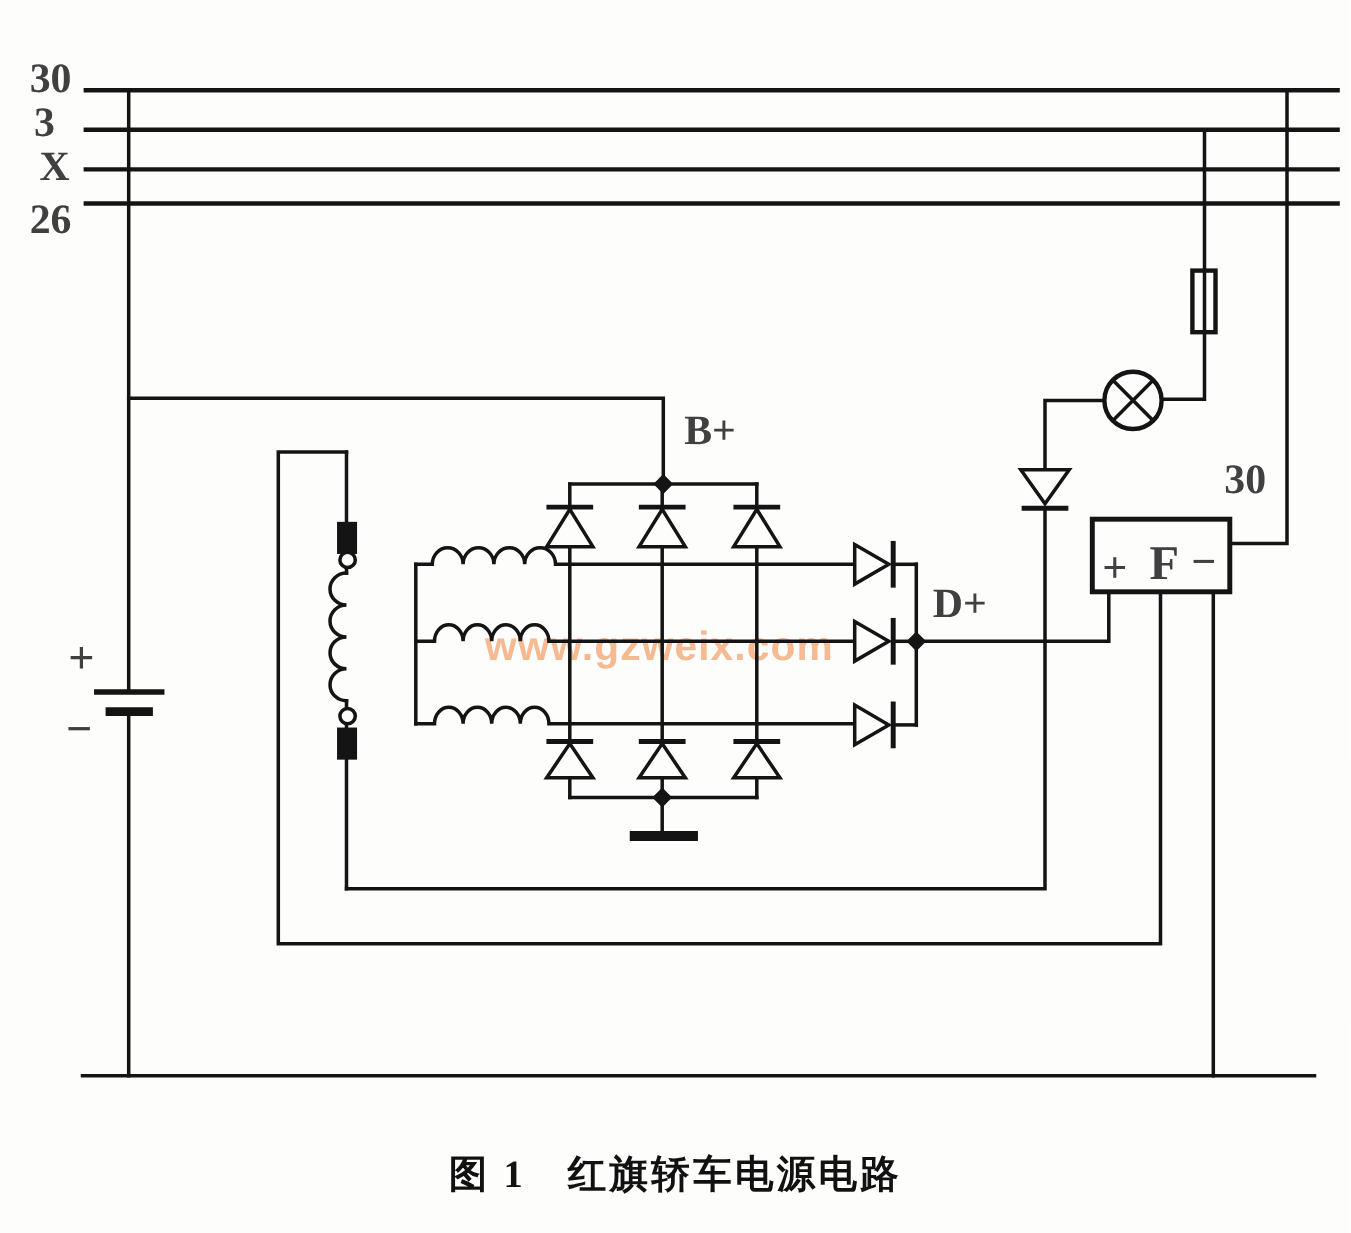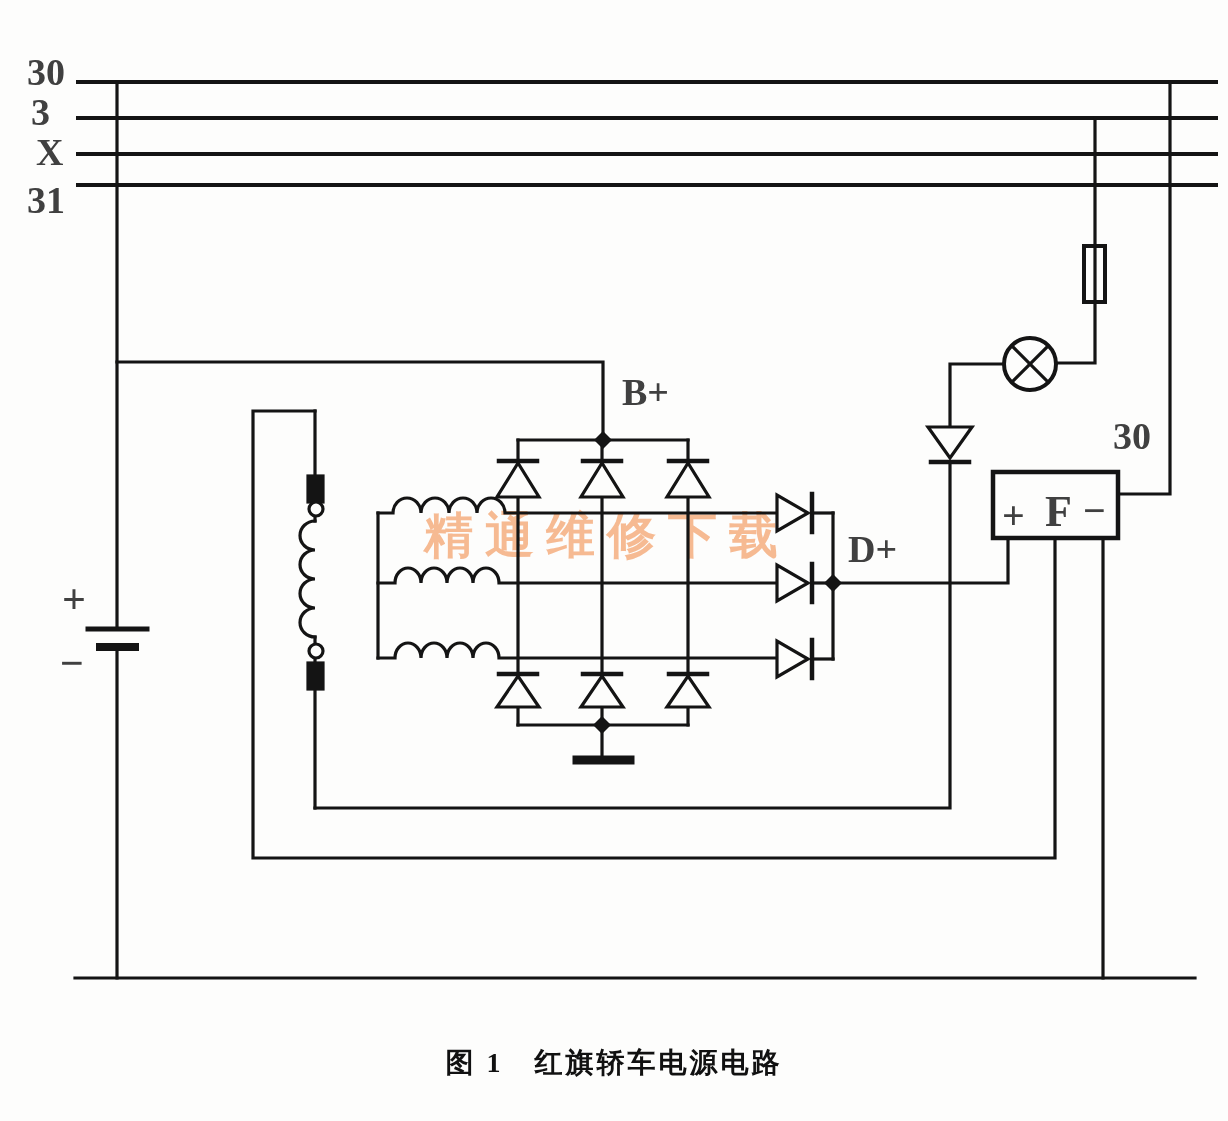--- a/index.html
+++ b/index.html
@@ -16,37 +16,37 @@
     line-height:1;white-space:pre;
     font-family:"Liberation Serif", serif;
   }
   .bus-lbl{font-size:38px;font-weight:700;}
   .term-lbl{font-size:38px;font-weight:600;}
   .pol-lbl{font-size:42px;font-weight:600;}
   .reg-lbl{font-size:40px;font-weight:600;}
   .reg-f{font-size:44px;font-weight:700;}
   #caption{
     position:absolute;z-index:3;left:0;top:1044px;width:100%;
-    text-align:center;font-size:28px;font-weight:700;letter-spacing:3px;
+    text-align:center;font-size:35px;font-weight:700;letter-spacing:3px;
     color:#111;font-family:"Liberation Serif", serif;
   }
   .wm{
     position:absolute;z-index:1;color:#f6ba92;
     font-family:"Liberation Sans", sans-serif;font-weight:700;
     line-height:1;white-space:pre;
   }
   #wm1{left:424px;top:511px;font-size:49px;letter-spacing:12px;}
   #wm2{left:441px;top:569px;font-size:37px;letter-spacing:1px;}
 </style>
 </head>
 <body>
 
 <div id="stage">
 
-  <div class="wm" id="wm1">精通维修下载</div>
+  <div class="wm" id="wm2">www.gzweix.com</div>
 
   <svg width="1228" height="1121" viewBox="0 0 1228 1121" fill="none" stroke="#141414" stroke-width="3.2" stroke-linecap="square">
 
     <g stroke-width="4">
       <line x1="78" y1="82" x2="1216" y2="82"></line>
       <line x1="78" y1="118" x2="1216" y2="118"></line>
       <line x1="78" y1="154" x2="1216" y2="154"></line>
       <line x1="78" y1="185" x2="1216" y2="185"></line>
     </g>
 
@@ -172,21 +172,21 @@
     <g fill="#141414" stroke="none">
       <polygon points="594,440 603,431 612,440 603,449"></polygon>
       <polygon points="593,725 602,716 611,725 602,734"></polygon>
       <polygon points="824,583 833,574 842,583 833,592"></polygon>
     </g>
   </svg>
 
   <div class="lbl bus-lbl" style="left:27px;top:53px;">30</div>
   <div class="lbl bus-lbl" style="left:31px;top:93px;">3</div>
   <div class="lbl bus-lbl" style="left:36px;top:133px;">X</div>
-  <div class="lbl bus-lbl" style="left:27px;top:181px;">31</div>
+  <div class="lbl bus-lbl" style="left:27px;top:181px;">26</div>
 
   <div class="lbl term-lbl" style="left:622px;top:373px;">B+</div>
   <div class="lbl term-lbl" style="left:848px;top:530px;">D+</div>
   <div class="lbl term-lbl" style="left:1113px;top:417px;">30</div>
 
   <div class="lbl pol-lbl" style="left:62px;top:578px;">+</div>
   <div class="lbl pol-lbl" style="left:60px;top:642px;">−</div>
 
   <div class="lbl reg-lbl" style="left:1002px;top:496px;">+</div>
   <div class="lbl reg-f" style="left:1045px;top:490px;">F</div>

